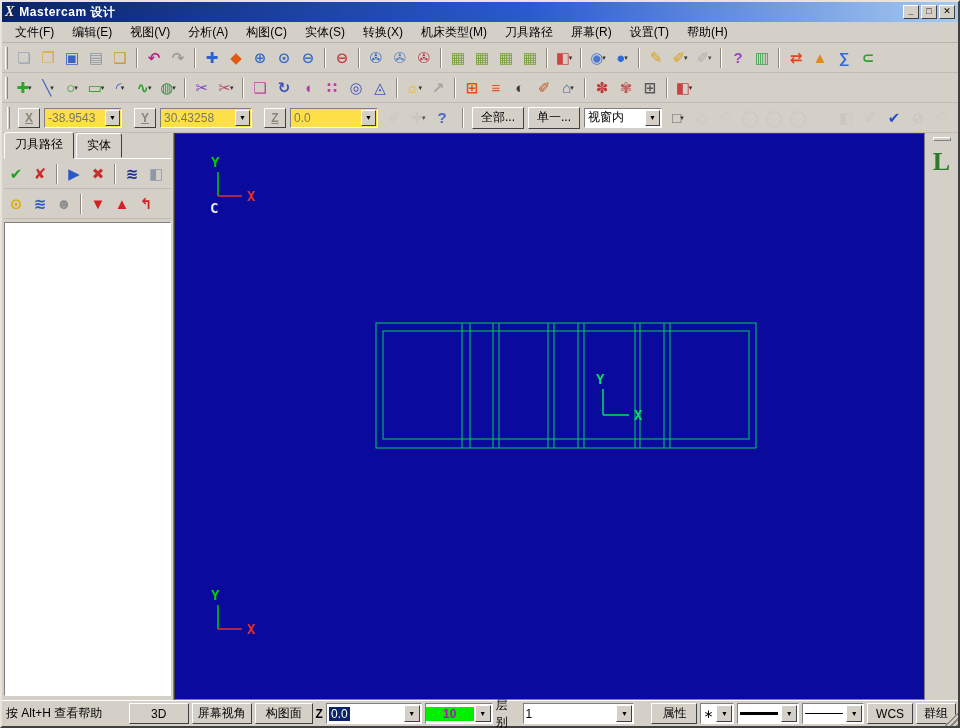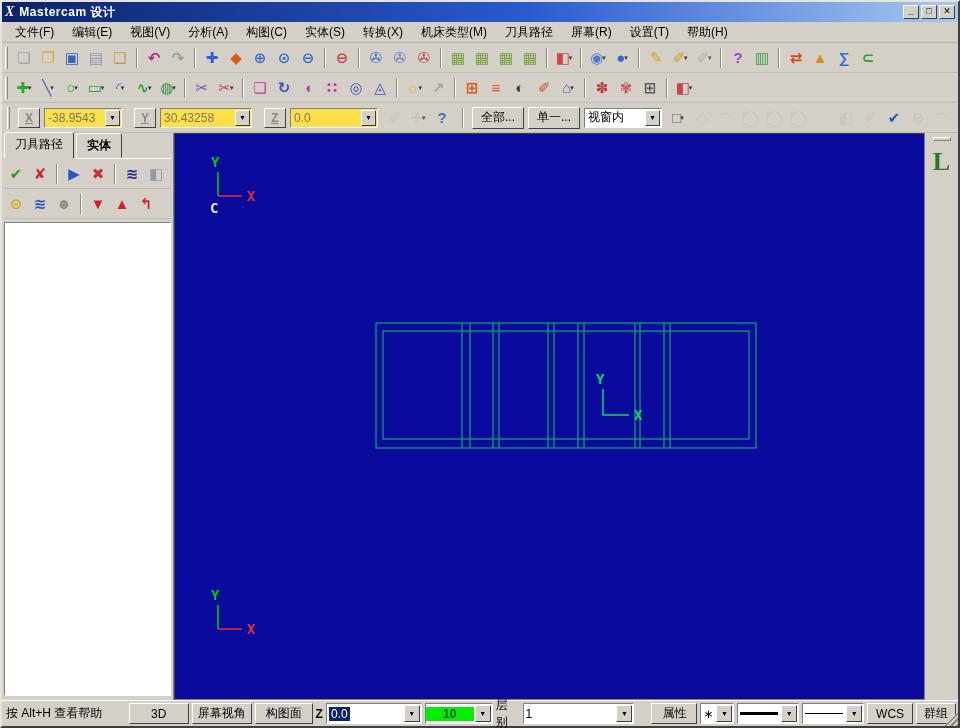--- a/index.html
+++ b/index.html
@@ -37,21 +37,21 @@
   .btn3d { height:22px; background:#D4D0C8; border:1px solid; border-color:#fff #404040 #404040 #fff; padding:0 8px; color:#000; display:inline-flex; align-items:center; justify-content:center; }
 
   
   .workbar-row { height:28px; position:relative; flex:0 0 auto; }
   .workbar-label { position:absolute; left:193px; top:7px; color:#000; font-size:12px; }
 
   
   .main { flex:1; display:flex; min-height:0; }
   .left-panel { width:172px; display:flex; flex-direction:column; border-right:1px solid #808080; padding:2px 2px 4px 2px; }
   .tabs { display:flex; align-items:flex-end; height:24px; border-bottom:1px solid #fff; }
-  .tab { padding:3px 10px 3px 10px; border:1px solid; border-color:#fff #404040 transparent #fff; background:#D4D0C8; margin-right:2px; border-top-left-radius:3px; border-top-right-radius:3px; font-size:12px;font-weight:bold; }
+  .tab { padding:3px 10px 3px 10px; border:1px solid; border-color:#fff #404040 transparent #fff; background:#D4D0C8; margin-right:2px; border-top-left-radius:3px; border-top-right-radius:3px; font-size:12px; }
   .tab.active { padding-bottom:5px; font-weight:normal; position:relative; top:1px; }
   .lp-toolbar { height:30px; display:flex; align-items:center; border-bottom:1px solid #C0BCB4; }
   .listbox { flex:1; margin-top:3px; background:#fff; border:1px solid; border-color:#808080 #fff #fff #808080; }
 
   .canvas-wrap { flex:1; position:relative; background:#0A0A9C; border:1px solid; border-color:#404040 #808080 #808080 #404040; }
   .canvas-wrap svg { position:absolute; left:0; top:0; }
   .gview-line { position:absolute; left:6px; top:516px; color:#C9C9D9; font-weight:bold; font-size:13px; display:flex; gap:22px; }
   .scale-ind { position:absolute; left:630px; top:494px; width:106px; text-align:center; font-weight:bold; font-size:13px; }
   .scale-num { color:#00F040; }
   .scale-line { height:2px; background:#F8F840; margin:2px 2px 1px 2px; position:relative; }
@@ -64,21 +64,21 @@
   .level-letter { font-family:"Liberation Serif","DejaVu Serif",serif; font-weight:bold; font-size:26px; color:#2A7A2A; }
 
   
   .statusbar { height:26px; flex:0 0 auto; border-top:1px solid #fff; display:flex; align-items:center; gap:3px; padding:0 2px 0 4px; position:relative; }
   .sb-help { width:120px; font-size:12px; color:#000; white-space:nowrap; overflow:hidden; }
   .sb-btn { height:21px; background:#D4D0C8; border:1px solid; border-color:#fff #404040 #404040 #fff; padding:0 6px; display:inline-flex; align-items:center; justify-content:center; white-space:nowrap; }
   .sb-combo { height:21px; background:#fff; border:1px solid; border-color:#808080 #fff #fff #808080; display:flex; align-items:center; }
   .sb-combo .val { flex:1; padding:0 2px; white-space:nowrap; overflow:hidden; }
   .sb-combo .arrow { width:16px; height:17px; margin:1px; background:#D4D0C8; border:1px solid; border-color:#fff #404040 #404040 #fff; font-size:7px; text-align:center; line-height:15px; }
   .sel-highlight { background:#0A246A; color:#fff; padding:0 2px; }
-  .level-combo .val { display:flex; align-items:center; justify-content:center; font-weight:bold; color:#14532d; }
+  .level-combo .val { display:flex; align-items:center; justify-content:center; font-weight:bold; color:#a21caf; }
   .line-sample { display:block; width:100%; background:#000; }
   .grip { position:absolute; right:0; bottom:0; width:14px; height:14px; background:repeating-linear-gradient(135deg,#D4D0C8 0 2px,#8C887E 2px 4px); clip-path:polygon(100% 0,100% 100%,0 100%); }
 </style>
 </head>
 <body>
 
 <div class="window">
 
   <div class="titlebar">
     <span class="logo">X</span>

